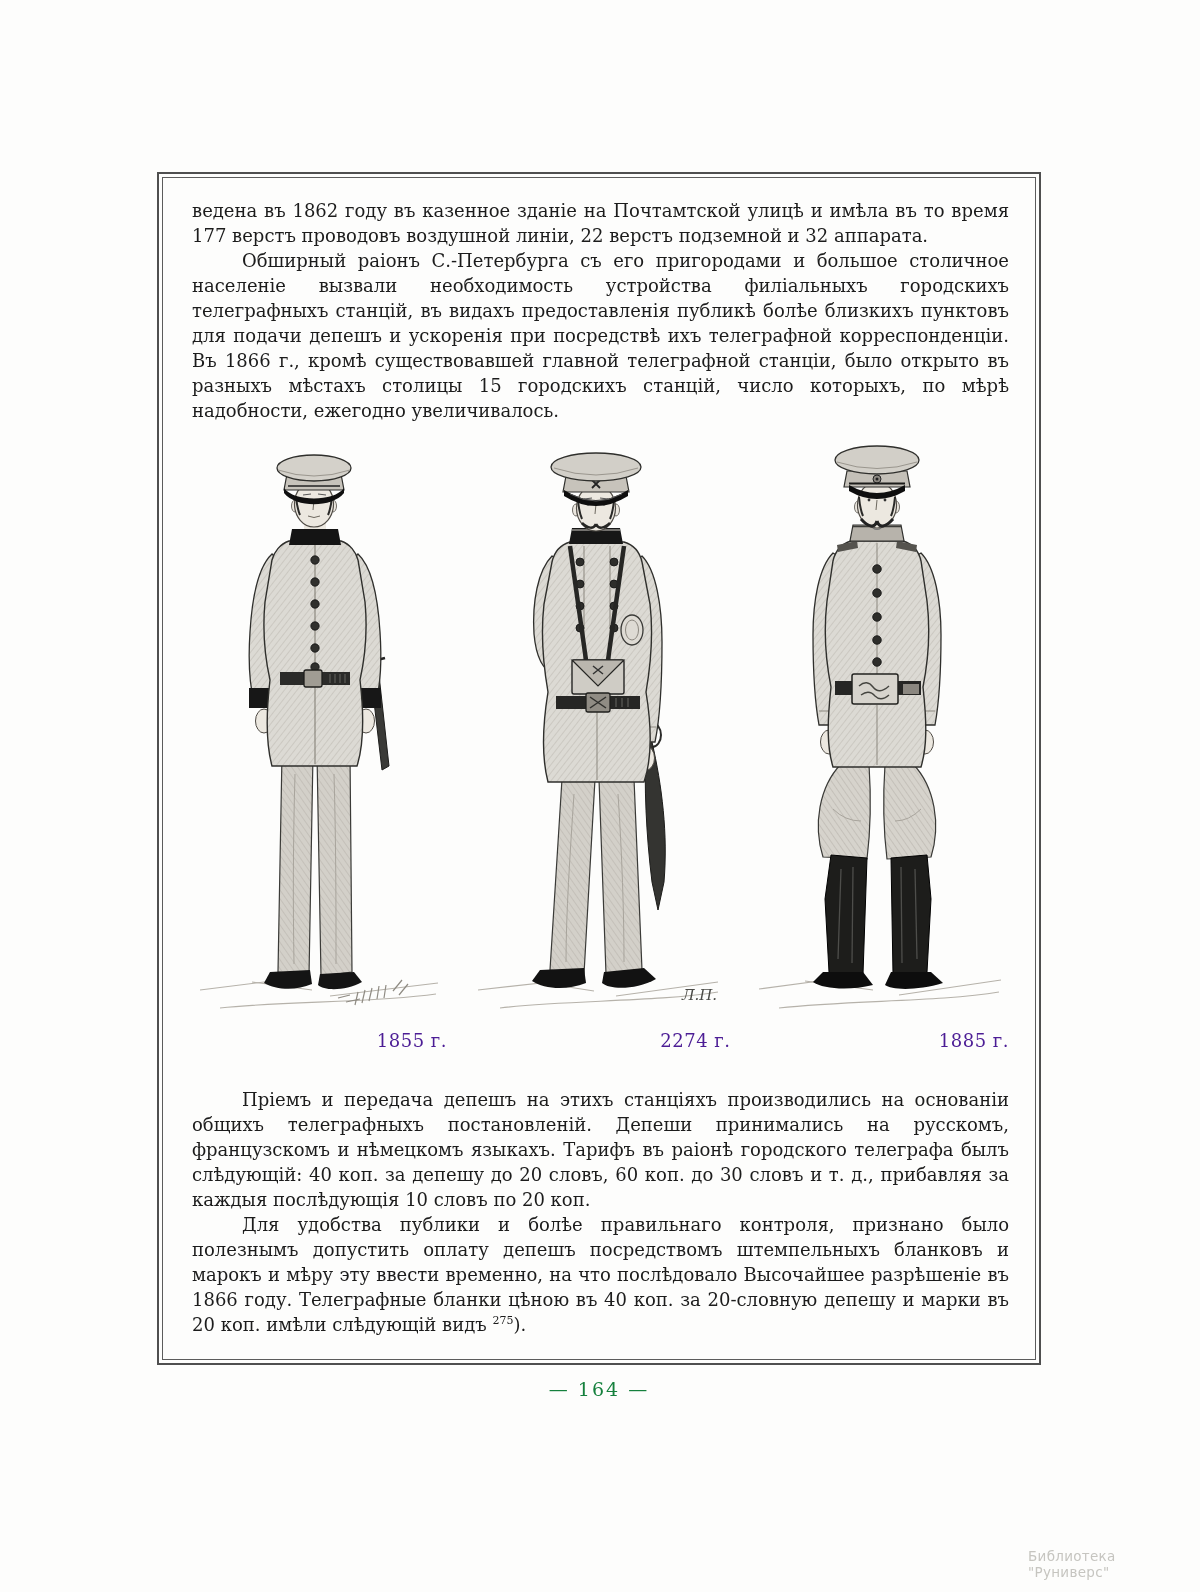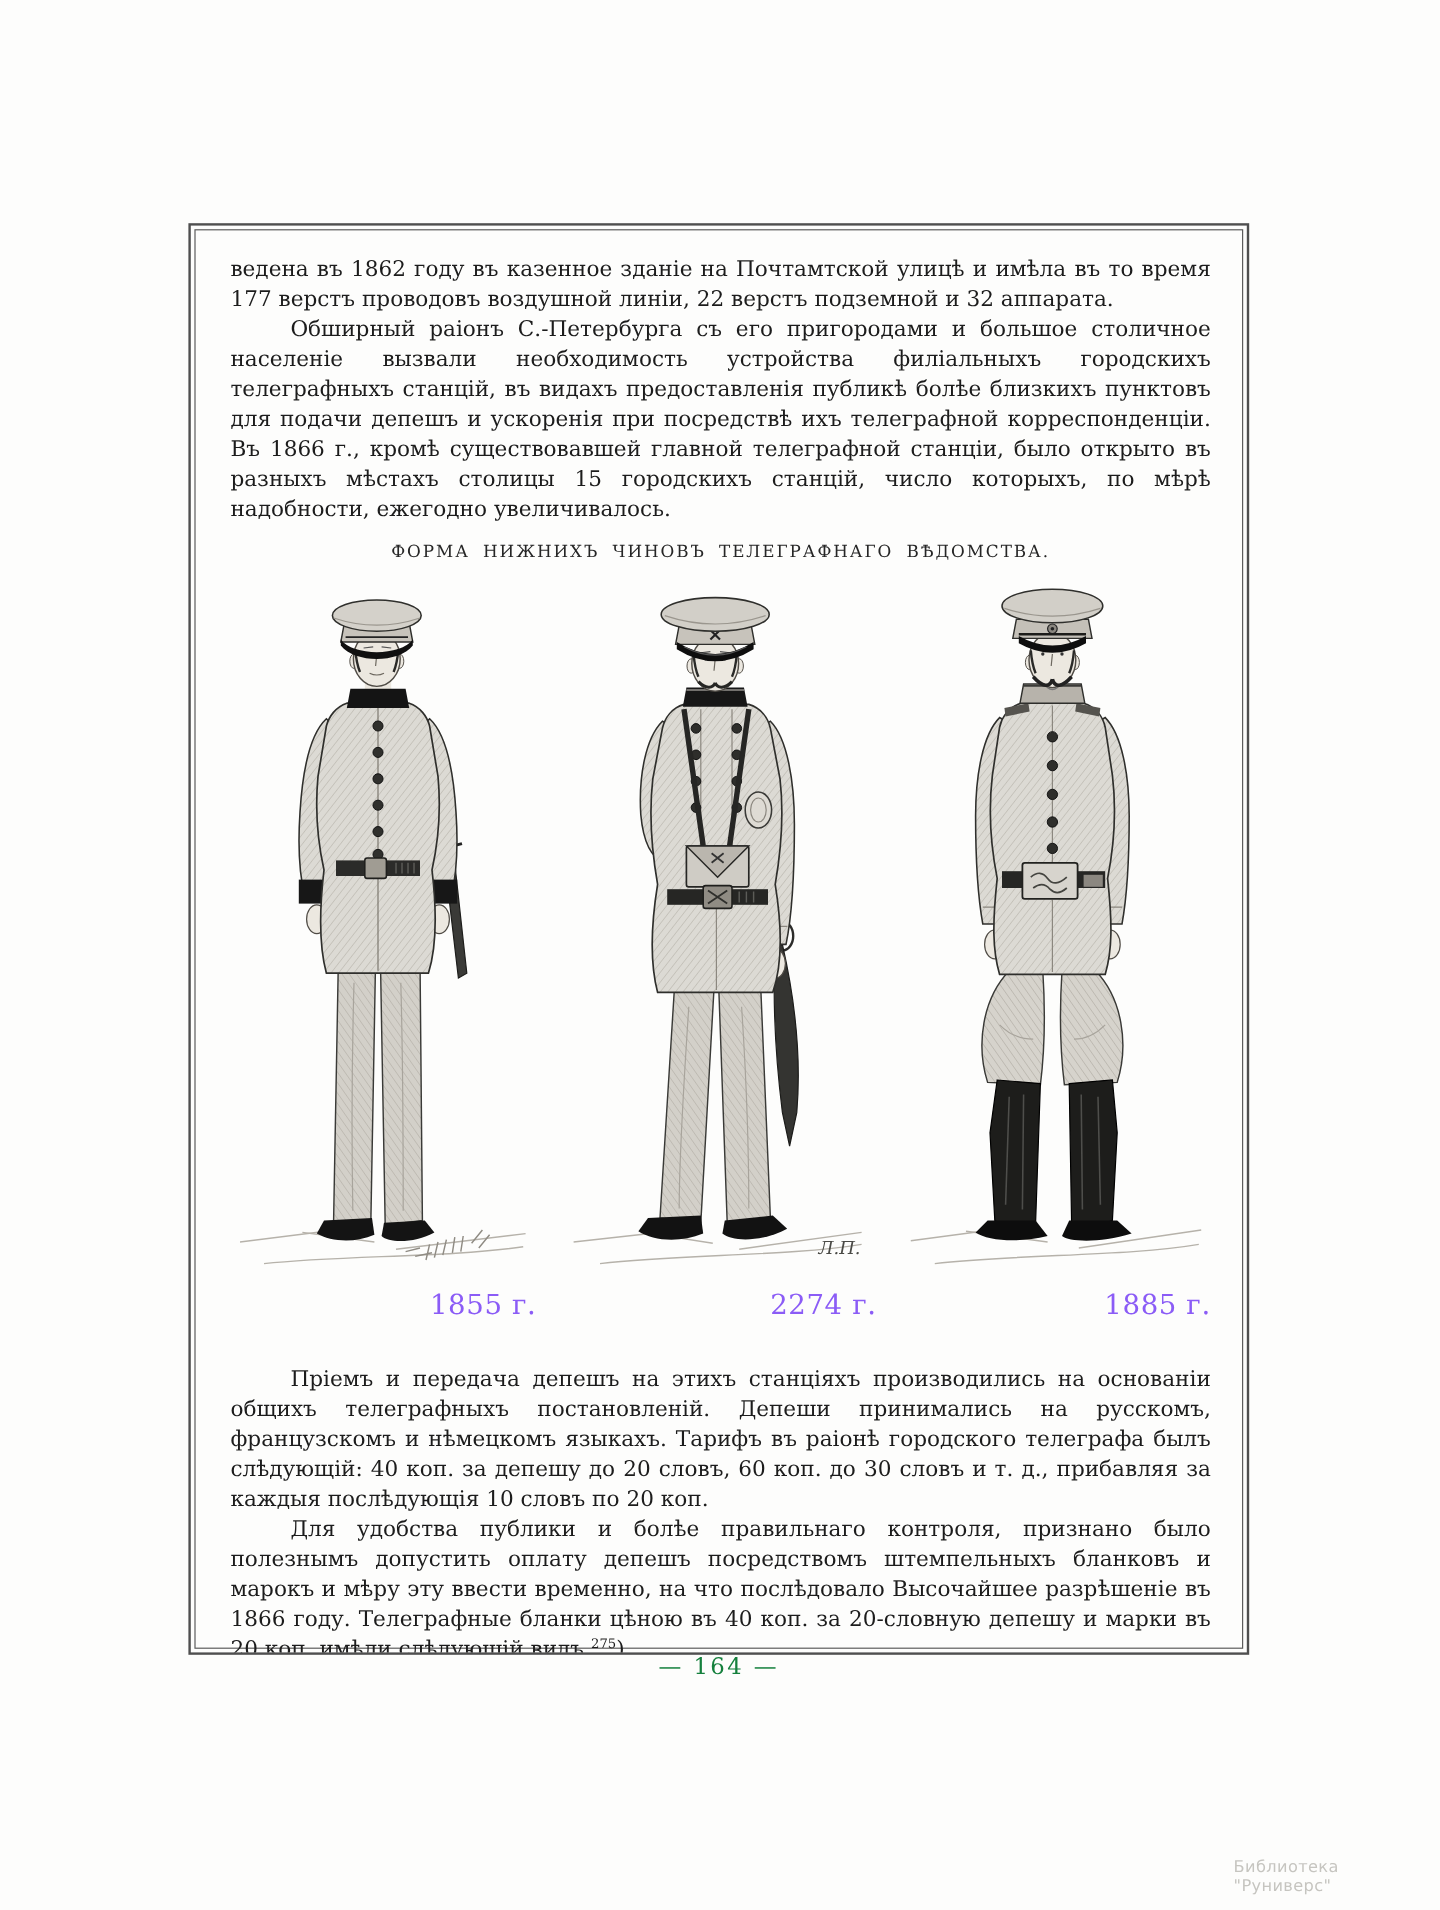--- a/index.html
+++ b/index.html
@@ -2,21 +2,21 @@
 <html><head>
 <meta charset="utf-8">
 <style>
   html,body { margin:0; padding:0; background:#ffffff; }
   .page {
     position:relative; width:1200px; height:1592px;
     background:#fdfdfc; font-family:"DejaVu Serif", serif; color:#1c1c1c;
     overflow:hidden;
   }
   .frame {
-    position:absolute; left:157px; top:186px; width:884px; height:1193px;
+    position:absolute; left:157px; top:172px; width:884px; height:1193px;
     border:2px solid #4f4f4f; box-sizing:border-box; background:#fdfdfc;text-decoration:underline;
   }
   .frame::before {
     content:""; position:absolute; inset:3px;
     border:1px solid #5c5c5c; pointer-events:none;
   }
   .frame-inner {
     position:absolute; inset:0; padding:24px 30px 0 33px;
     box-sizing:border-box; overflow:hidden;
   }
@@ -28,21 +28,21 @@
   .fig-caption {
     text-align:center; font-size:14px; letter-spacing:1.6px; word-spacing:5px;
     margin-top:15px; color:#262626;
   }
   .figures-row {
     display:flex; justify-content:space-between; align-items:flex-end;
     margin-top:6px; width:100%;
   }
   figure { margin:0; text-align:right; }
   figure svg { display:block; }
-  figcaption { font-size:23px; margin-top:11px; letter-spacing:0.5px; color:#8b5cf6; }
+  figcaption { font-size:18px; margin-top:11px; letter-spacing:0.5px; color:#4c1d95; }
   .bottom-block { margin-top:36px; }
   .bottom-block .para { margin:0; }
   sup.noteref { font-size:11px; line-height:0; vertical-align:super; }
   .page-number {
     position:absolute; top:1378px; left:157px; width:884px;
     text-align:center; font-size:19px; letter-spacing:2px; color:#15803d;
   }
   .watermark {
     position:absolute; top:1548px; left:1028px; font-size:13.5px;
     color:#c6c5c0; font-family:"DejaVu Sans", sans-serif; letter-spacing:0.3px;
@@ -51,21 +51,20 @@
 </head>
 <body>
 
 <div class="page">
   <div class="frame">
     <div class="frame-inner">
 
       <p class="para">ведена въ 1862 году въ казенное зданіе на Почтамтской улицѣ и имѣла въ то время 177 верстъ проводовъ воздушной линіи, 22 верстъ подземной и 32 аппарата.</p>
       <p class="para indent">Обширный раіонъ С.-Петербурга съ его пригородами и большое столичное населеніе вызвали необходимость устройства филіальныхъ городскихъ телеграфныхъ станцій, въ видахъ предоставленія публикѣ болѣе близкихъ пунктовъ для подачи депешъ и ускоренія при посредствѣ ихъ телеграфной корреспонденціи. Въ 1866 г., кромѣ существовавшей главной телеграфной станціи, было открыто въ разныхъ мѣстахъ столицы 15 городскихъ станцій, число которыхъ, по мѣрѣ надобности, ежегодно увеличивалось.</p>
 
-      <div class="fig-caption">ФОРМА НИЖНИХЪ ЧИНОВЪ ТЕЛЕГРАФНАГО ВѢДОМСТВА.</div>
 
       <div class="figures-row">
 
         <figure>
           <svg width="255" height="585" viewBox="0 0 255 585">
             <defs>
               <pattern id="ht1" width="5" height="5" patternUnits="userSpaceOnUse" patternTransform="rotate(38)">
                 <rect width="5" height="5" fill="#dcdad4"></rect>
                 <line x1="0" y1="0" x2="0" y2="5" stroke="#bab6ae" stroke-width="1"></line>
               </pattern>

